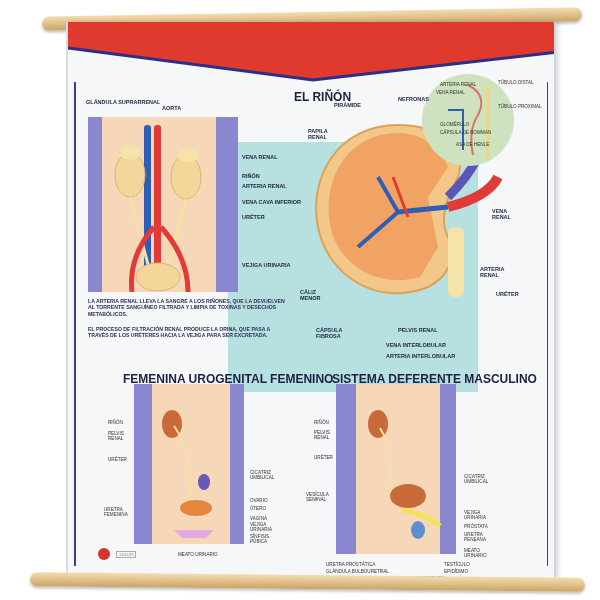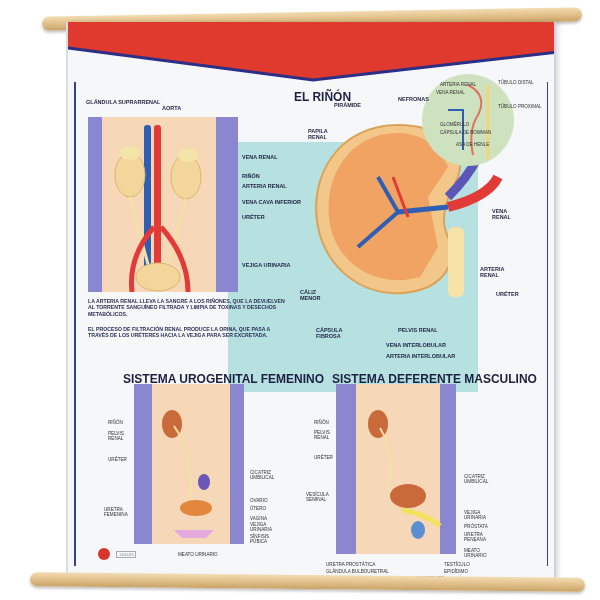--- a/index.html
+++ b/index.html
@@ -121,21 +121,21 @@
   <div class="lbl" style="left:318px; top:331px;">ARTERIA INTERLOBULAR</div>
 
   <div class="lbl sm" style="left:372px; top:60px;">ARTERIA RENAL</div>
   <div class="lbl sm" style="left:368px; top:68px;">VENA RENAL</div>
   <div class="lbl sm" style="left:430px; top:58px;">TÚBULO DISTAL</div>
   <div class="lbl sm" style="left:430px; top:82px;">TÚBULO PROXIMAL</div>
   <div class="lbl sm" style="left:372px; top:100px;">GLOMÉRULO</div>
   <div class="lbl sm" style="left:372px; top:108px;">CÁPSULA DE BOWMAN</div>
   <div class="lbl sm" style="left:388px; top:120px;">ASA DE HENLE</div>
 
-  <div class="section-title" style="left:55px; top:350px;">SISTEMA UROGENITAL FEMENINO</div>
+  <div class="section-title" style="left:55px; top:350px;">FEMENINA UROGENITAL FEMENINO</div>
   <div class="body-panel" style="left:66px; top:362px; width:110px; height:160px;">
     <div class="side-l" style="left:0; width:18px;"></div>
     <div class="side-r" style="right:0; width:14px;"></div>
     <svg width="110" height="160" viewBox="0 0 110 160" style="position:absolute;left:0;top:0;">
       <ellipse cx="38" cy="40" rx="10" ry="14" fill="#c96a3a"></ellipse>
       <path d="M40 42 Q60 70 56 120" stroke="#f4e1a6" stroke-width="2" fill="none"></path>
       <ellipse cx="62" cy="124" rx="16" ry="8" fill="#e2873c"></ellipse>
       <ellipse cx="70" cy="98" rx="6" ry="8" fill="#6b57b8"></ellipse>
       <path d="M40 146 L80 146 L72 154 L48 154 Z" fill="#e4a9df"></path>
     </svg>

